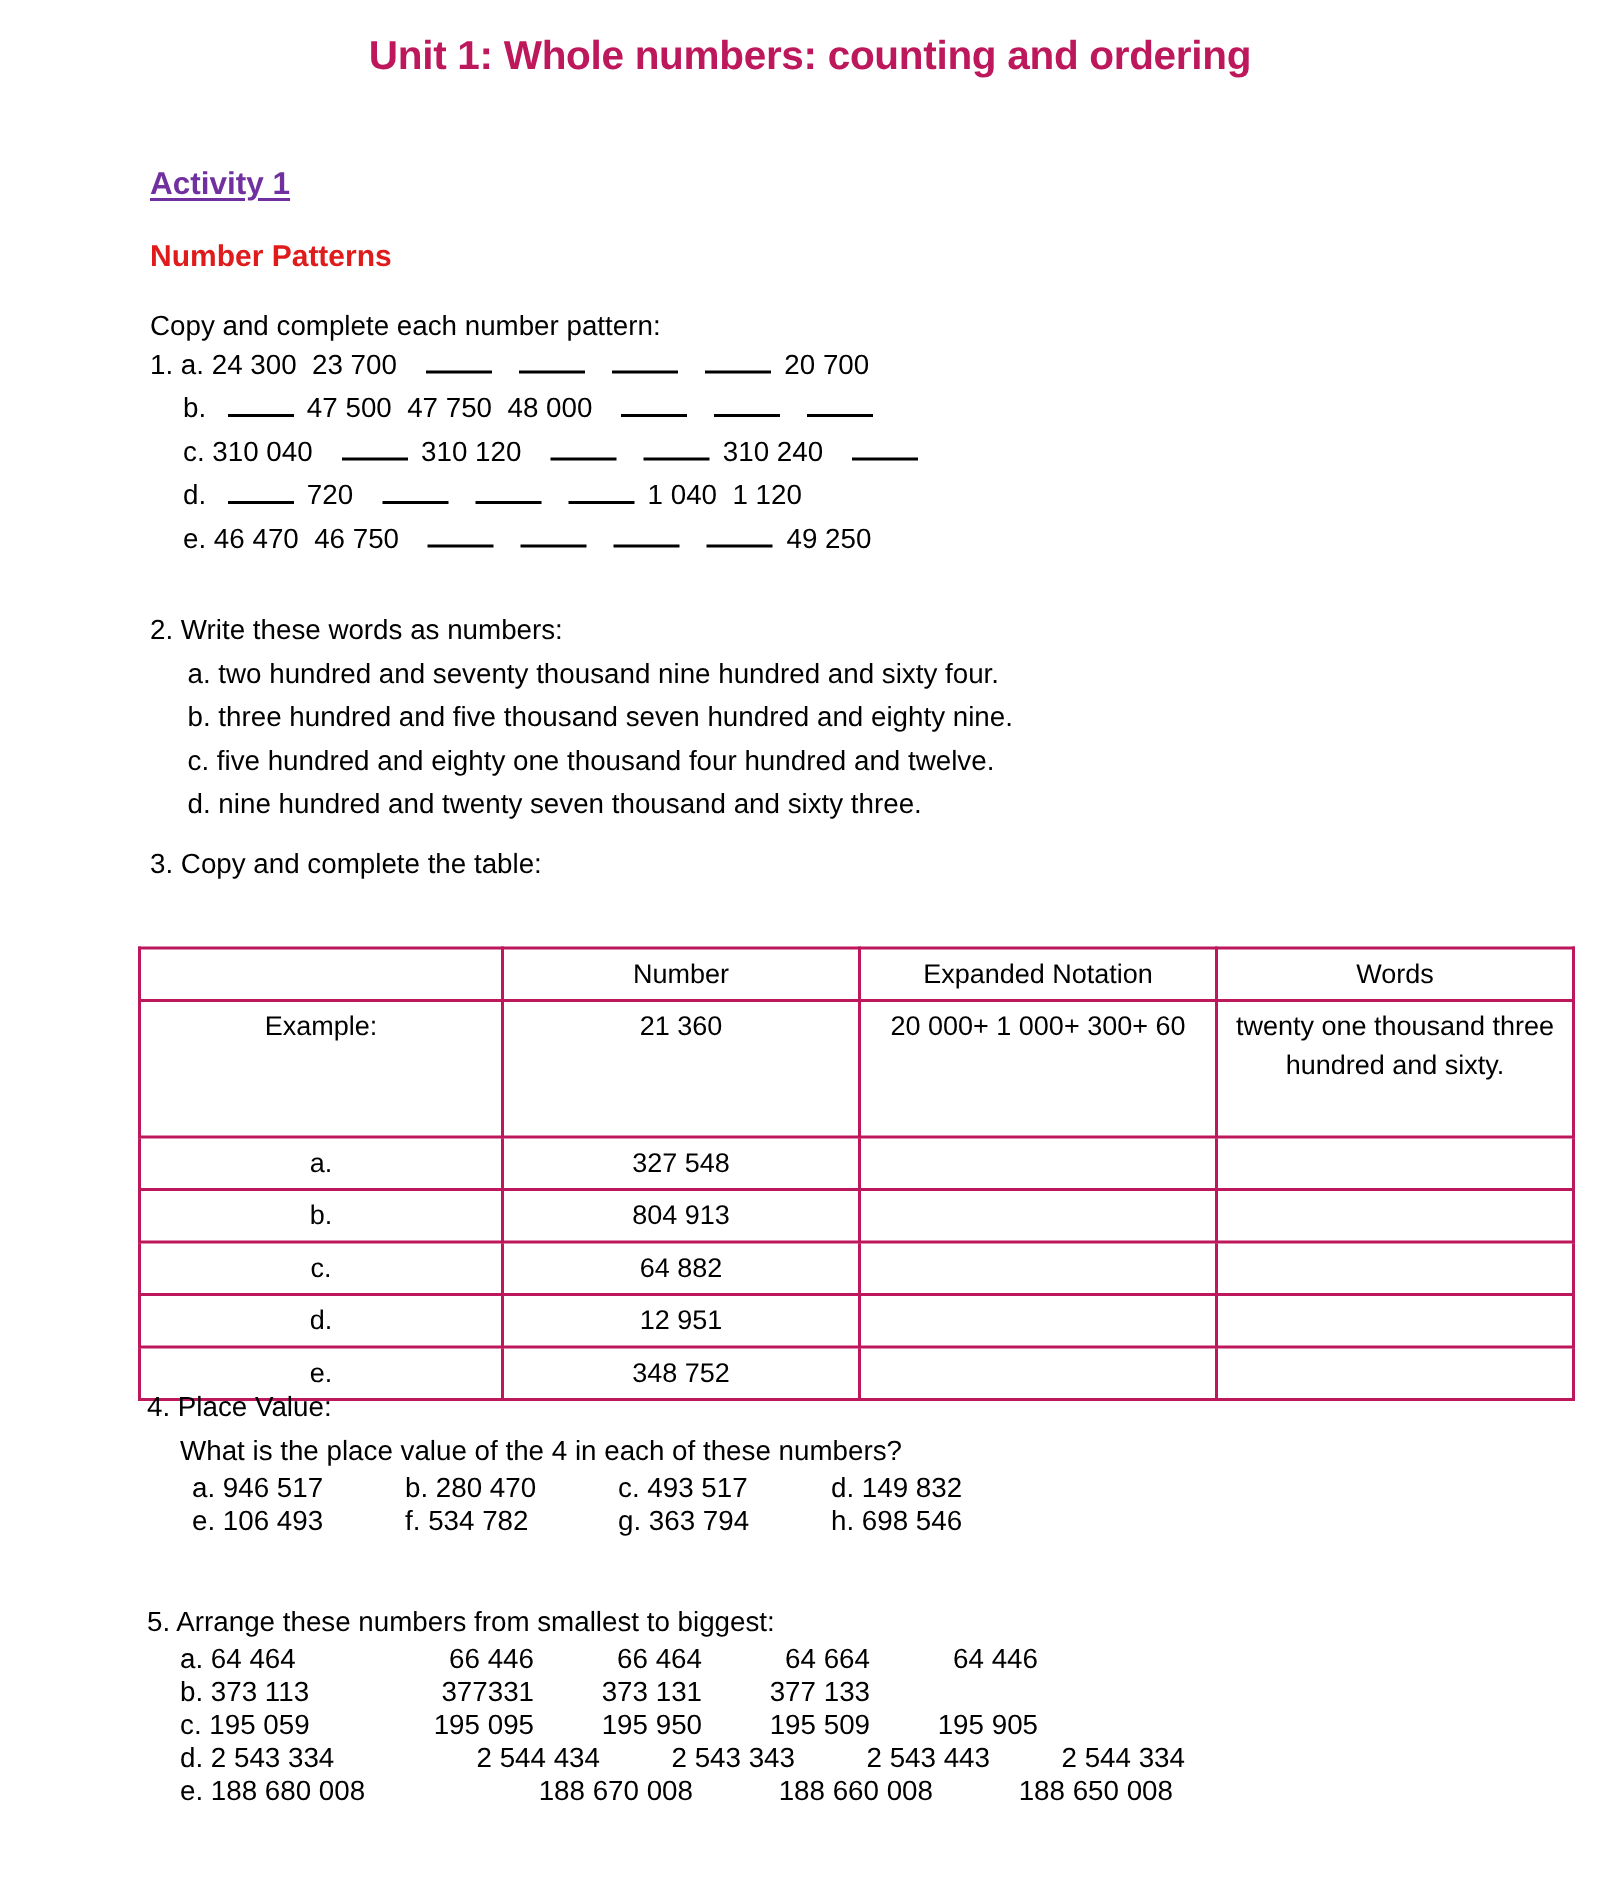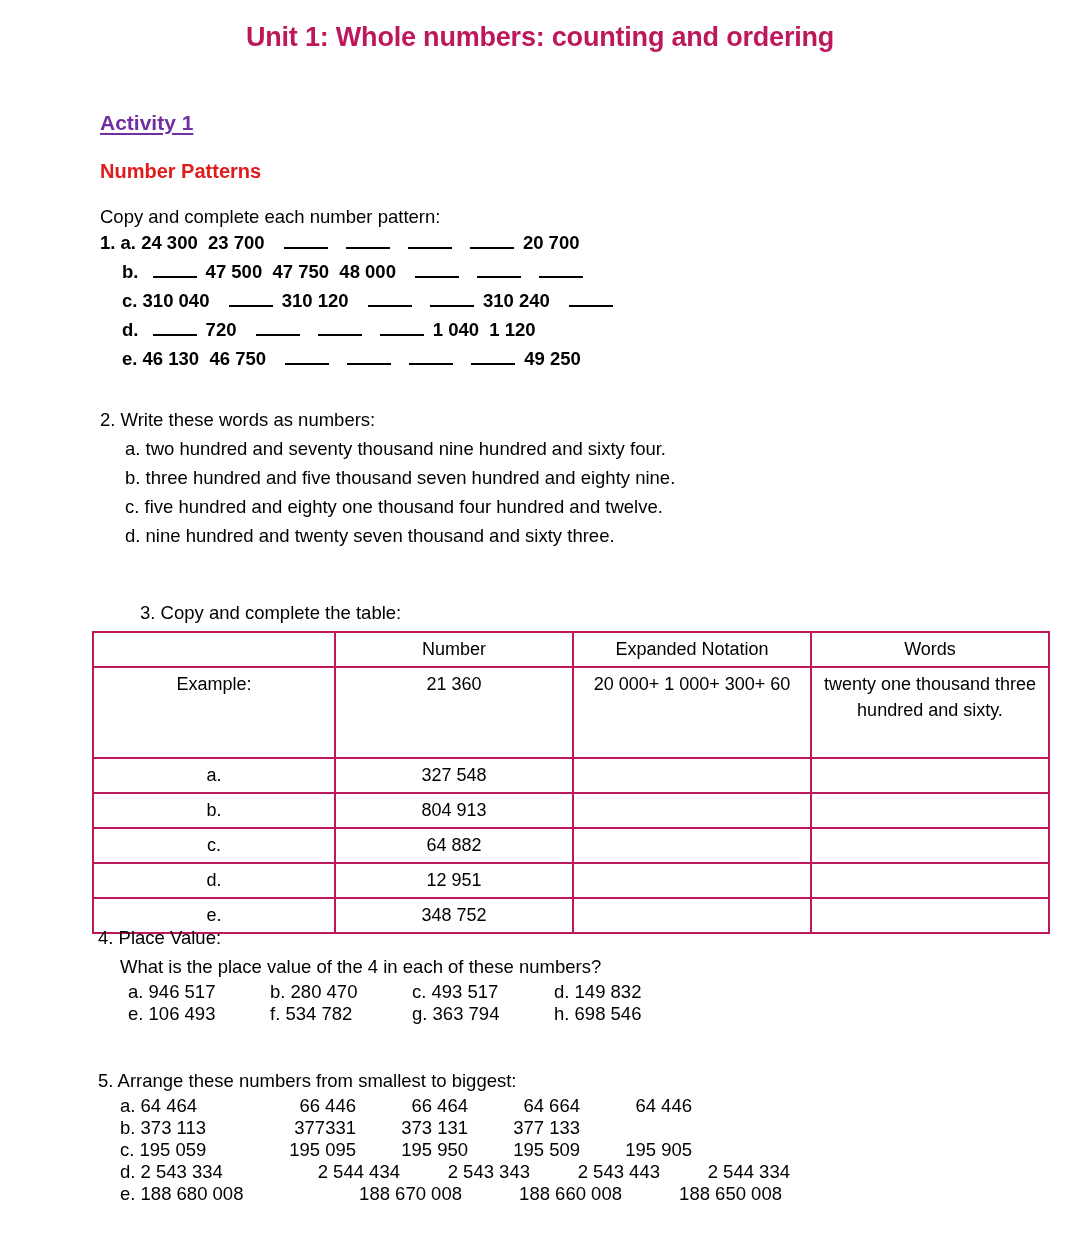--- a/index.html
+++ b/index.html
@@ -55,38 +55,38 @@
   .body-text {
     font-size: 18.5px;
     line-height: 29px;
     white-space: pre;
   }
 
   .q-intro { position: absolute; left: 100px; }
 
   
   #q1-intro { top: 202px; }
-  #q1-block { position: absolute; top: 231px; left: 100px; font-weight: bold; }
+  #q1-block { position: absolute; top: 231px; left: 100px; }
   .pat-row { display: flex; align-items: baseline; height: 29px; font-size: 18.5px; white-space: pre; }
   .pat-row .lead { display: inline-block; }
   .blank {
     display: inline-block;
     border-bottom: 2px solid #000;
     height: 16px;
     width: 44px;
     margin: 0 9px;
   }
   .pat-indent { padding-left: 22px; }
 
   
   #q2-block { position: absolute; top: 405px; left: 100px; }
   .q2-item { padding-left: 25px; }
 
   
-  #q3-intro { top: 598px; margin-left: 40px; }
+  #q3-intro { top: 561px; }
 
   table.number-table {
     position: absolute;
     top: 631px;
     left: 92px;
     width: 894px;
     border-collapse: collapse;
     font-size: 18px;
     table-layout: fixed;
   }
@@ -131,21 +131,21 @@
 
   <div class="section-heading">Number Patterns</div>
 
   <div class="q-intro body-text" id="q1-intro">Copy and complete each number pattern:</div>
 
   <div id="q1-block">
       <div class="pat-row"><span class="lead">1. a. </span><span>24 300  </span><span>23 700  </span><span class="blank"></span><span class="blank"></span><span class="blank"></span><span class="blank"></span><span>20 700  </span></div>
       <div class="pat-row pat-indent"><span class="lead">b. </span><span class="blank"></span><span>47 500  </span><span>47 750  </span><span>48 000  </span><span class="blank"></span><span class="blank"></span><span class="blank"></span></div>
       <div class="pat-row pat-indent"><span class="lead">c. </span><span>310 040  </span><span class="blank"></span><span>310 120  </span><span class="blank"></span><span class="blank"></span><span>310 240  </span><span class="blank"></span></div>
       <div class="pat-row pat-indent"><span class="lead">d. </span><span class="blank"></span><span>720  </span><span class="blank"></span><span class="blank"></span><span class="blank"></span><span>1 040  </span><span>1 120  </span></div>
-      <div class="pat-row pat-indent"><span class="lead">e. </span><span>46 130  </span><span>46 750  </span><span class="blank"></span><span class="blank"></span><span class="blank"></span><span class="blank"></span><span>49 250  </span></div>
+      <div class="pat-row pat-indent"><span class="lead">e. </span><span>46 470  </span><span>46 750  </span><span class="blank"></span><span class="blank"></span><span class="blank"></span><span class="blank"></span><span>49 250  </span></div>
     </div>
 
   <div id="q2-block">
     <div class="body-text">2. Write these words as numbers:</div>
     <div class="body-text q2-item">a. two hundred and seventy thousand nine hundred and sixty four.</div>
     <div class="body-text q2-item">b. three hundred and five thousand seven hundred and eighty nine.</div>
     <div class="body-text q2-item">c. five hundred and eighty one thousand four hundred and twelve.</div>
     <div class="body-text q2-item">d. nine hundred and twenty seven thousand and sixty three.</div>
   </div>
 

